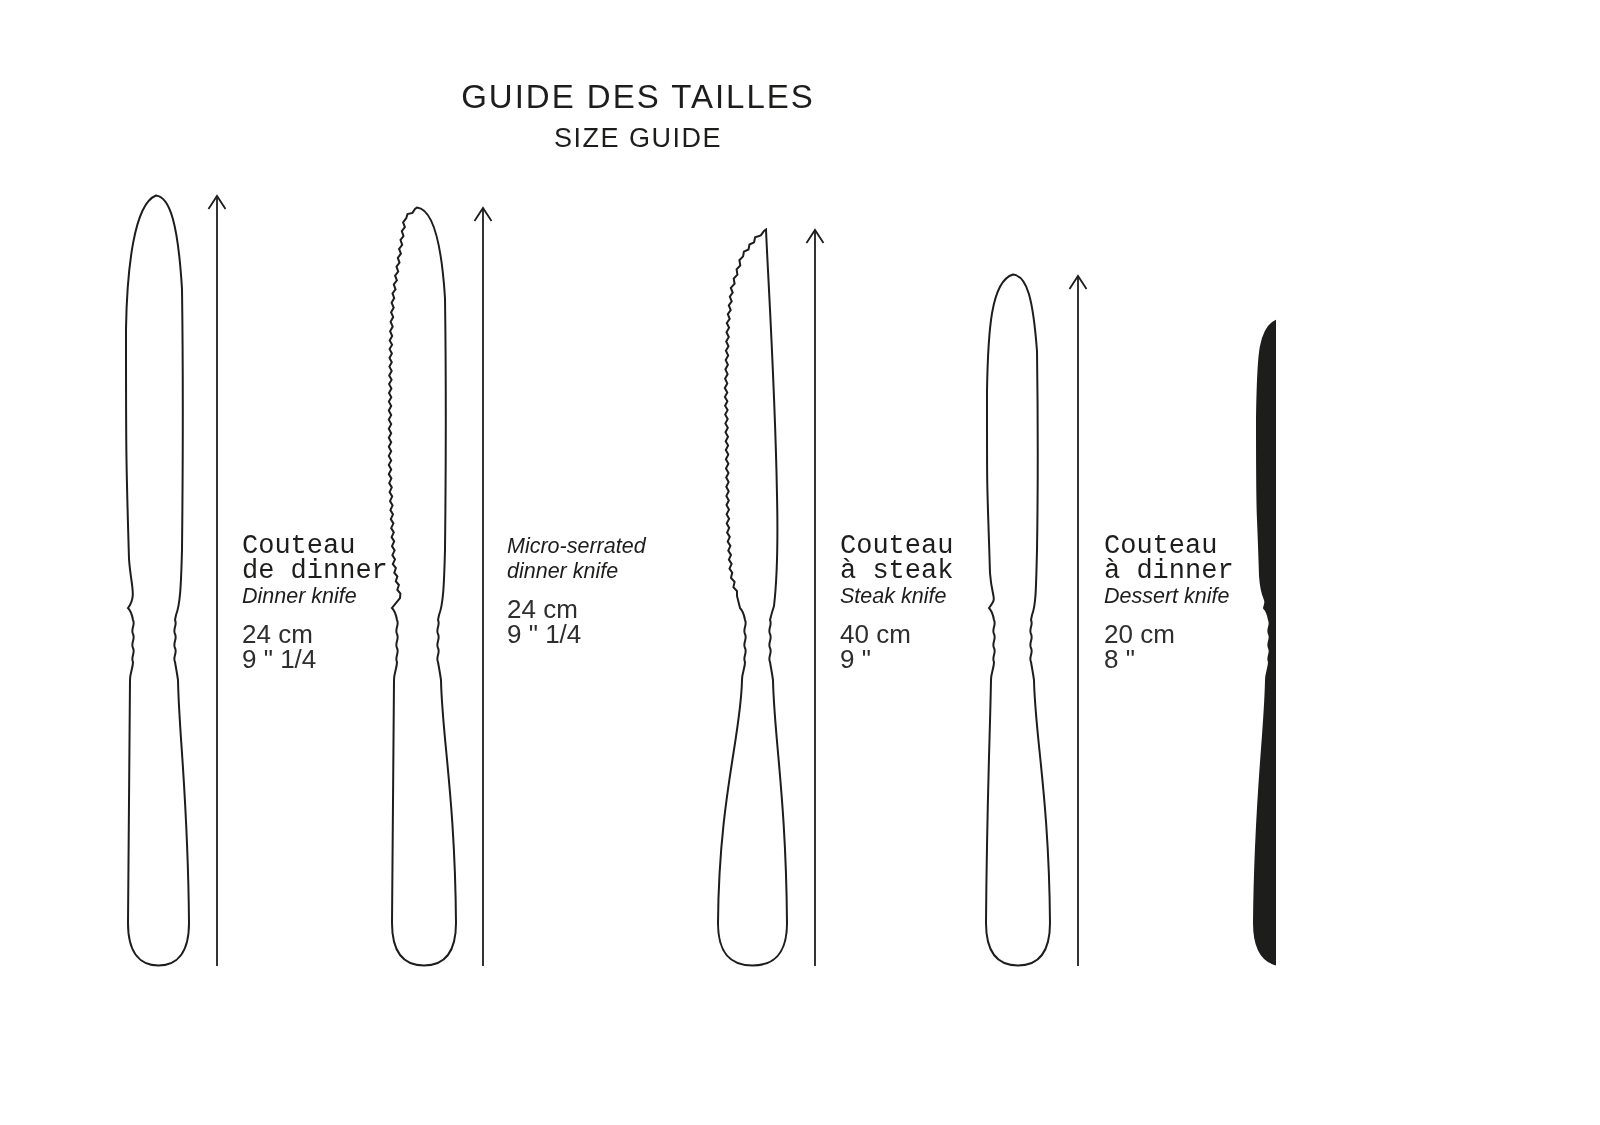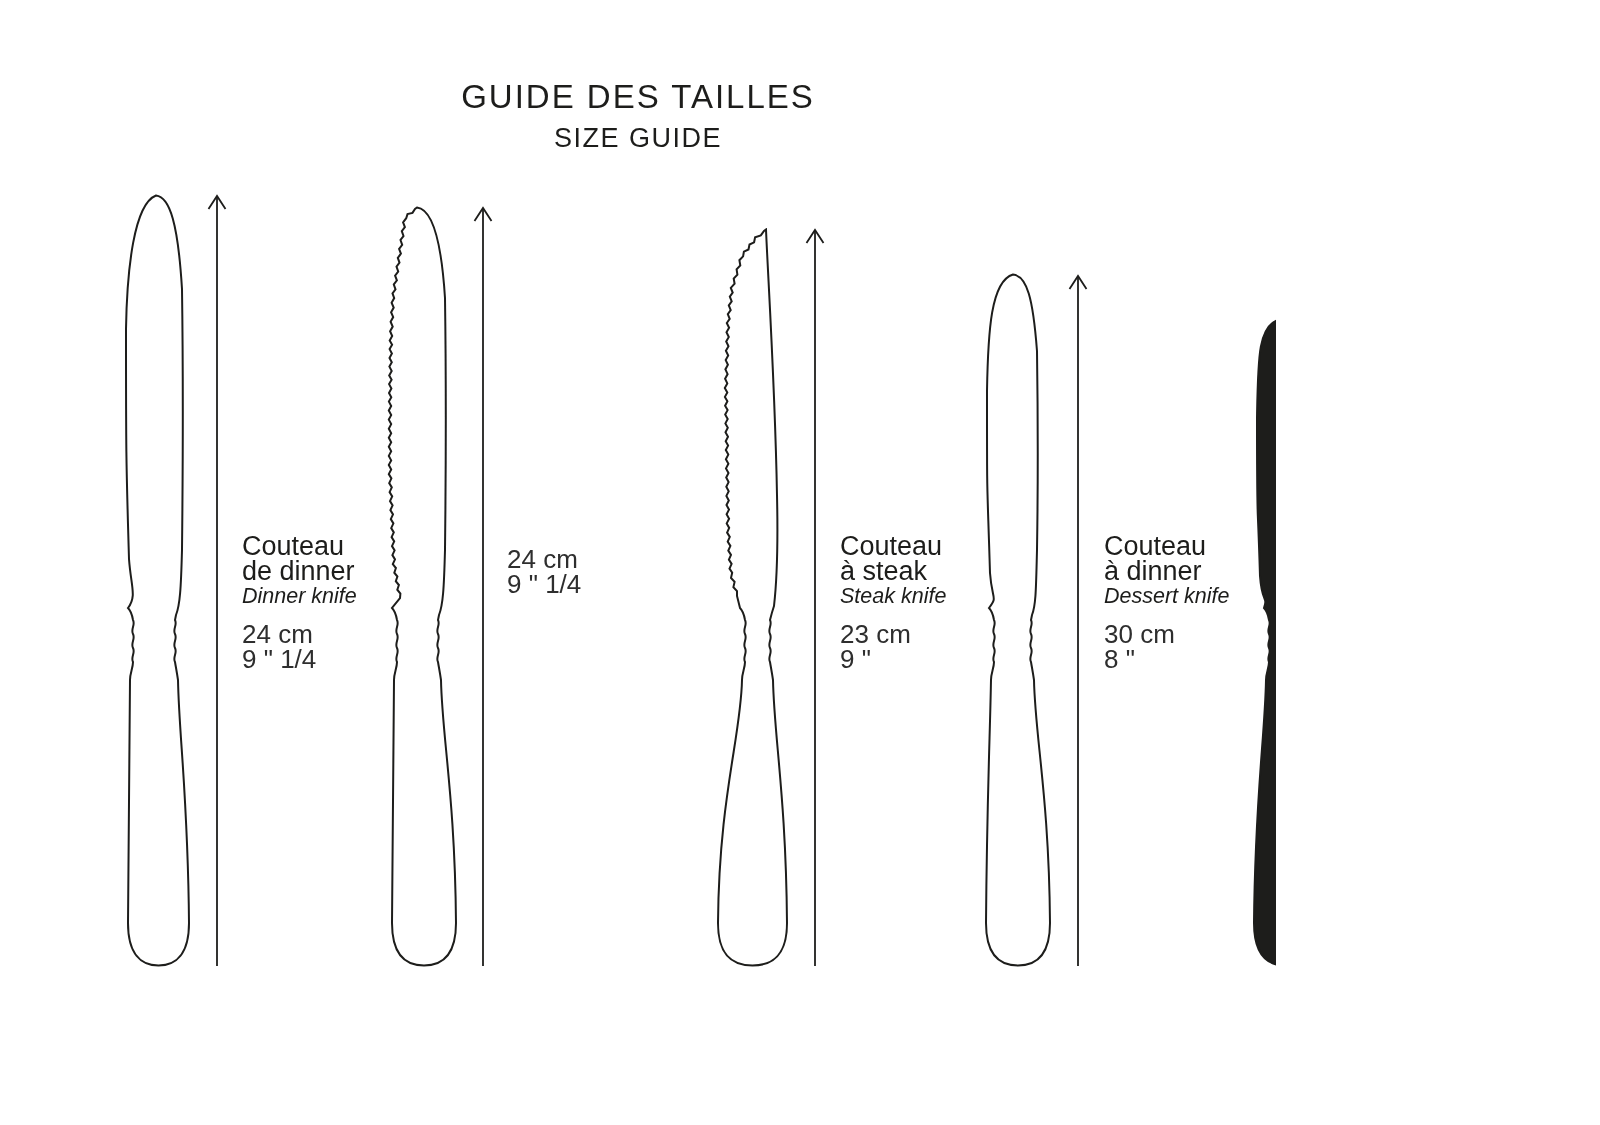--- a/index.html
+++ b/index.html
@@ -15,21 +15,21 @@
   .page-title{
     margin:0;font-size:33px;font-weight:500;letter-spacing:2px;
     color:#1d1d1b;
   }
   .page-subtitle{
     margin:7px 0 0 0;font-size:27px;font-weight:400;
     letter-spacing:1.5px;color:#1d1d1b;
   }
   .knife-svg,.arrow-svg{position:absolute;display:block;}
   .label{position:absolute;top:534px;line-height:25px;}
-  .label .fr{font-size:27px;font-weight:400;color:#1d1d1b;}
+  .label .fr{font-size:27px;font-weight:400;color:#1d1d1b;font-family:Liberation Mono, monospace;}
   .label .en{font-size:21.5px;font-style:italic;color:#1d1d1b;line-height:25px;}
   .label .sizes{margin-top:13px;font-size:26px;color:#2e2e2e;line-height:25px;}
   .knife-path{stroke:#1d1d1b;stroke-width:2;fill:#ffffff;}
   .knife-path.filled{fill:#1d1d1b;}
   .arrow-stroke{stroke:#1d1d1b;stroke-width:1.8;fill:none;}
 </style>
 </head>
 <body>
 
 <div class="canvas">
@@ -84,48 +84,52 @@
     <div class="en">
       <div>Dinner knife</div>
     </div>
     <div class="sizes">
       <div>24 cm</div>
       <div>9 " 1/4</div>
     </div>
   </div>
 
   <div class="label" style="left:507px">
+    <div class="en">
+      <div>Micro-serrated</div>
+      <div>dinner knife</div>
+    </div>
     <div class="sizes">
       <div>24 cm</div>
       <div>9 " 1/4</div>
     </div>
   </div>
 
   <div class="label" style="left:840px">
     <div class="fr">
       <div>Couteau</div>
       <div>à steak</div>
     </div>
     <div class="en">
       <div>Steak knife</div>
     </div>
     <div class="sizes">
-      <div>23 cm</div>
+      <div>40 cm</div>
       <div>9 "</div>
     </div>
   </div>
 
   <div class="label" style="left:1104px">
     <div class="fr">
       <div>Couteau</div>
       <div>à dinner</div>
     </div>
     <div class="en">
       <div>Dessert knife</div>
     </div>
     <div class="sizes">
-      <div>30 cm</div>
+      <div>20 cm</div>
       <div>8 "</div>
     </div>
   </div>
 
 
 </div>
 
 </body></html>

